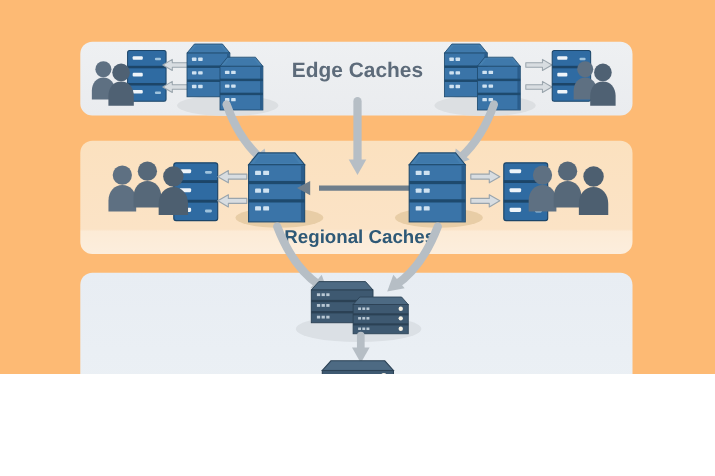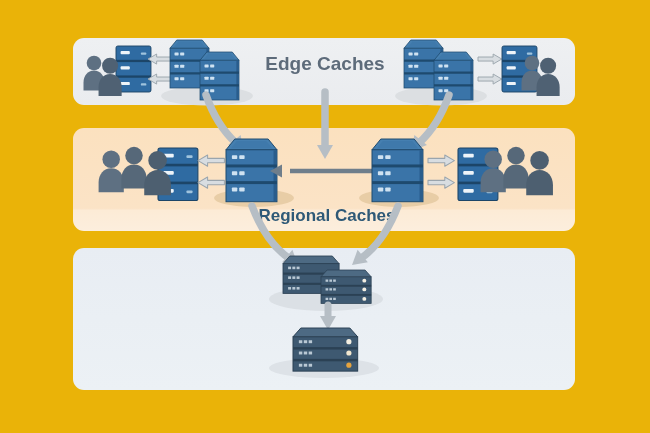--- a/index.html
+++ b/index.html
@@ -1,16 +1,16 @@
 <!DOCTYPE html>
 <html><head>
 <meta charset="utf-8">
 <style>
   html,body{margin:0;padding:0;background:#ffffff;}
-  .stage{position:relative;width:650px;height:433px;background:#eab308;overflow:hidden;
+  .stage{position:relative;width:650px;height:340px;background:#fdba74;overflow:hidden;
          font-family:"Liberation Sans", sans-serif;}
   svg{display:block;}
   text.tier-label{font-family:"Liberation Sans", sans-serif;font-weight:bold;}
 </style>
 </head>
 <body>
 
 <div class="stage">
 <svg width="650" height="433" viewBox="0 0 650 433">
   <defs>

